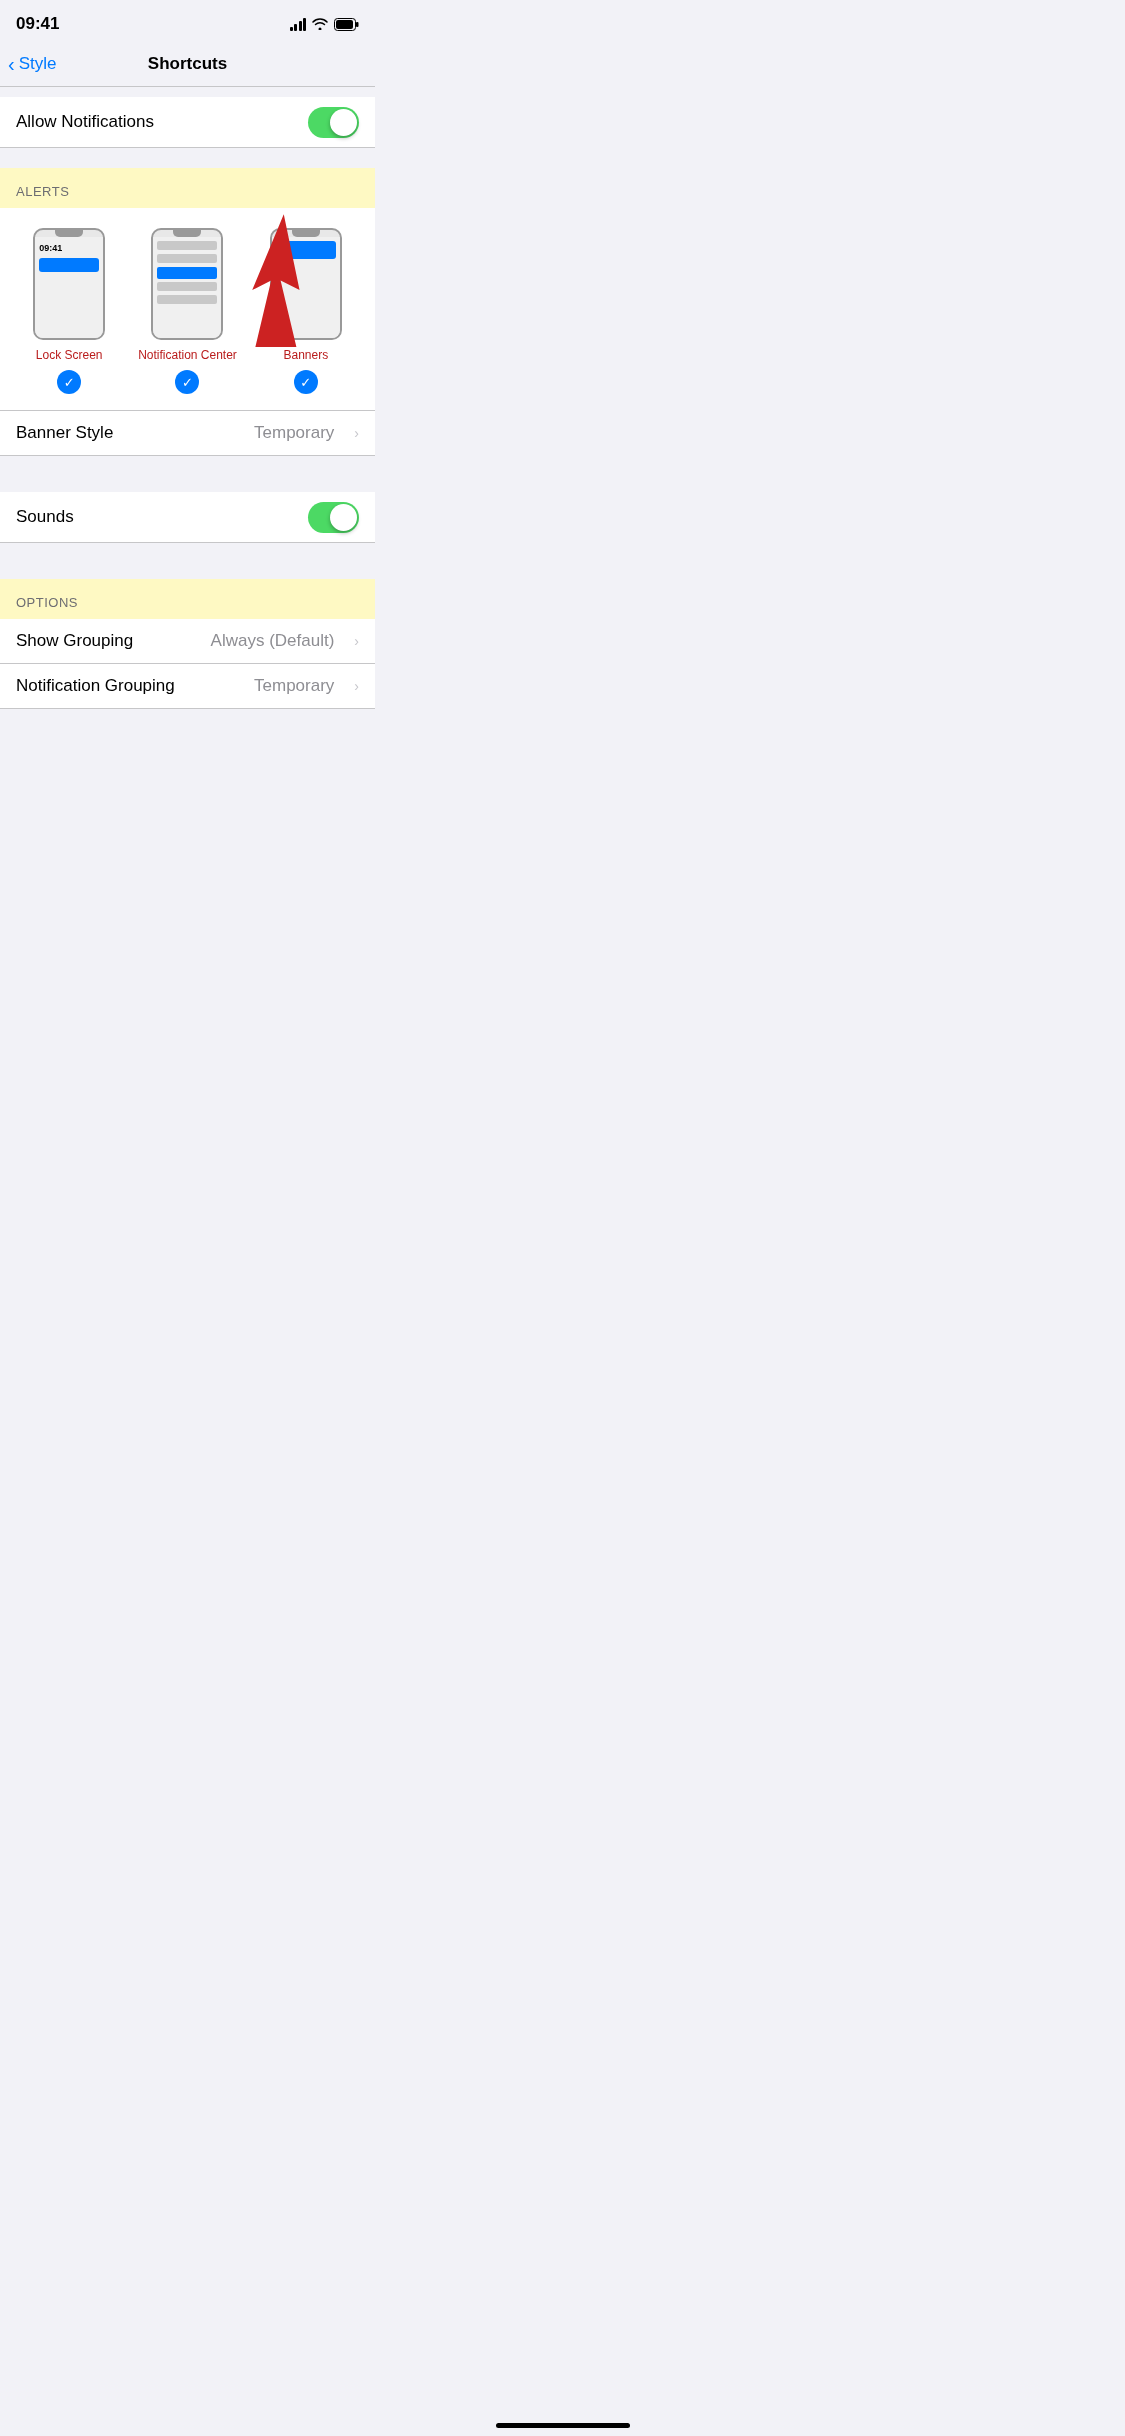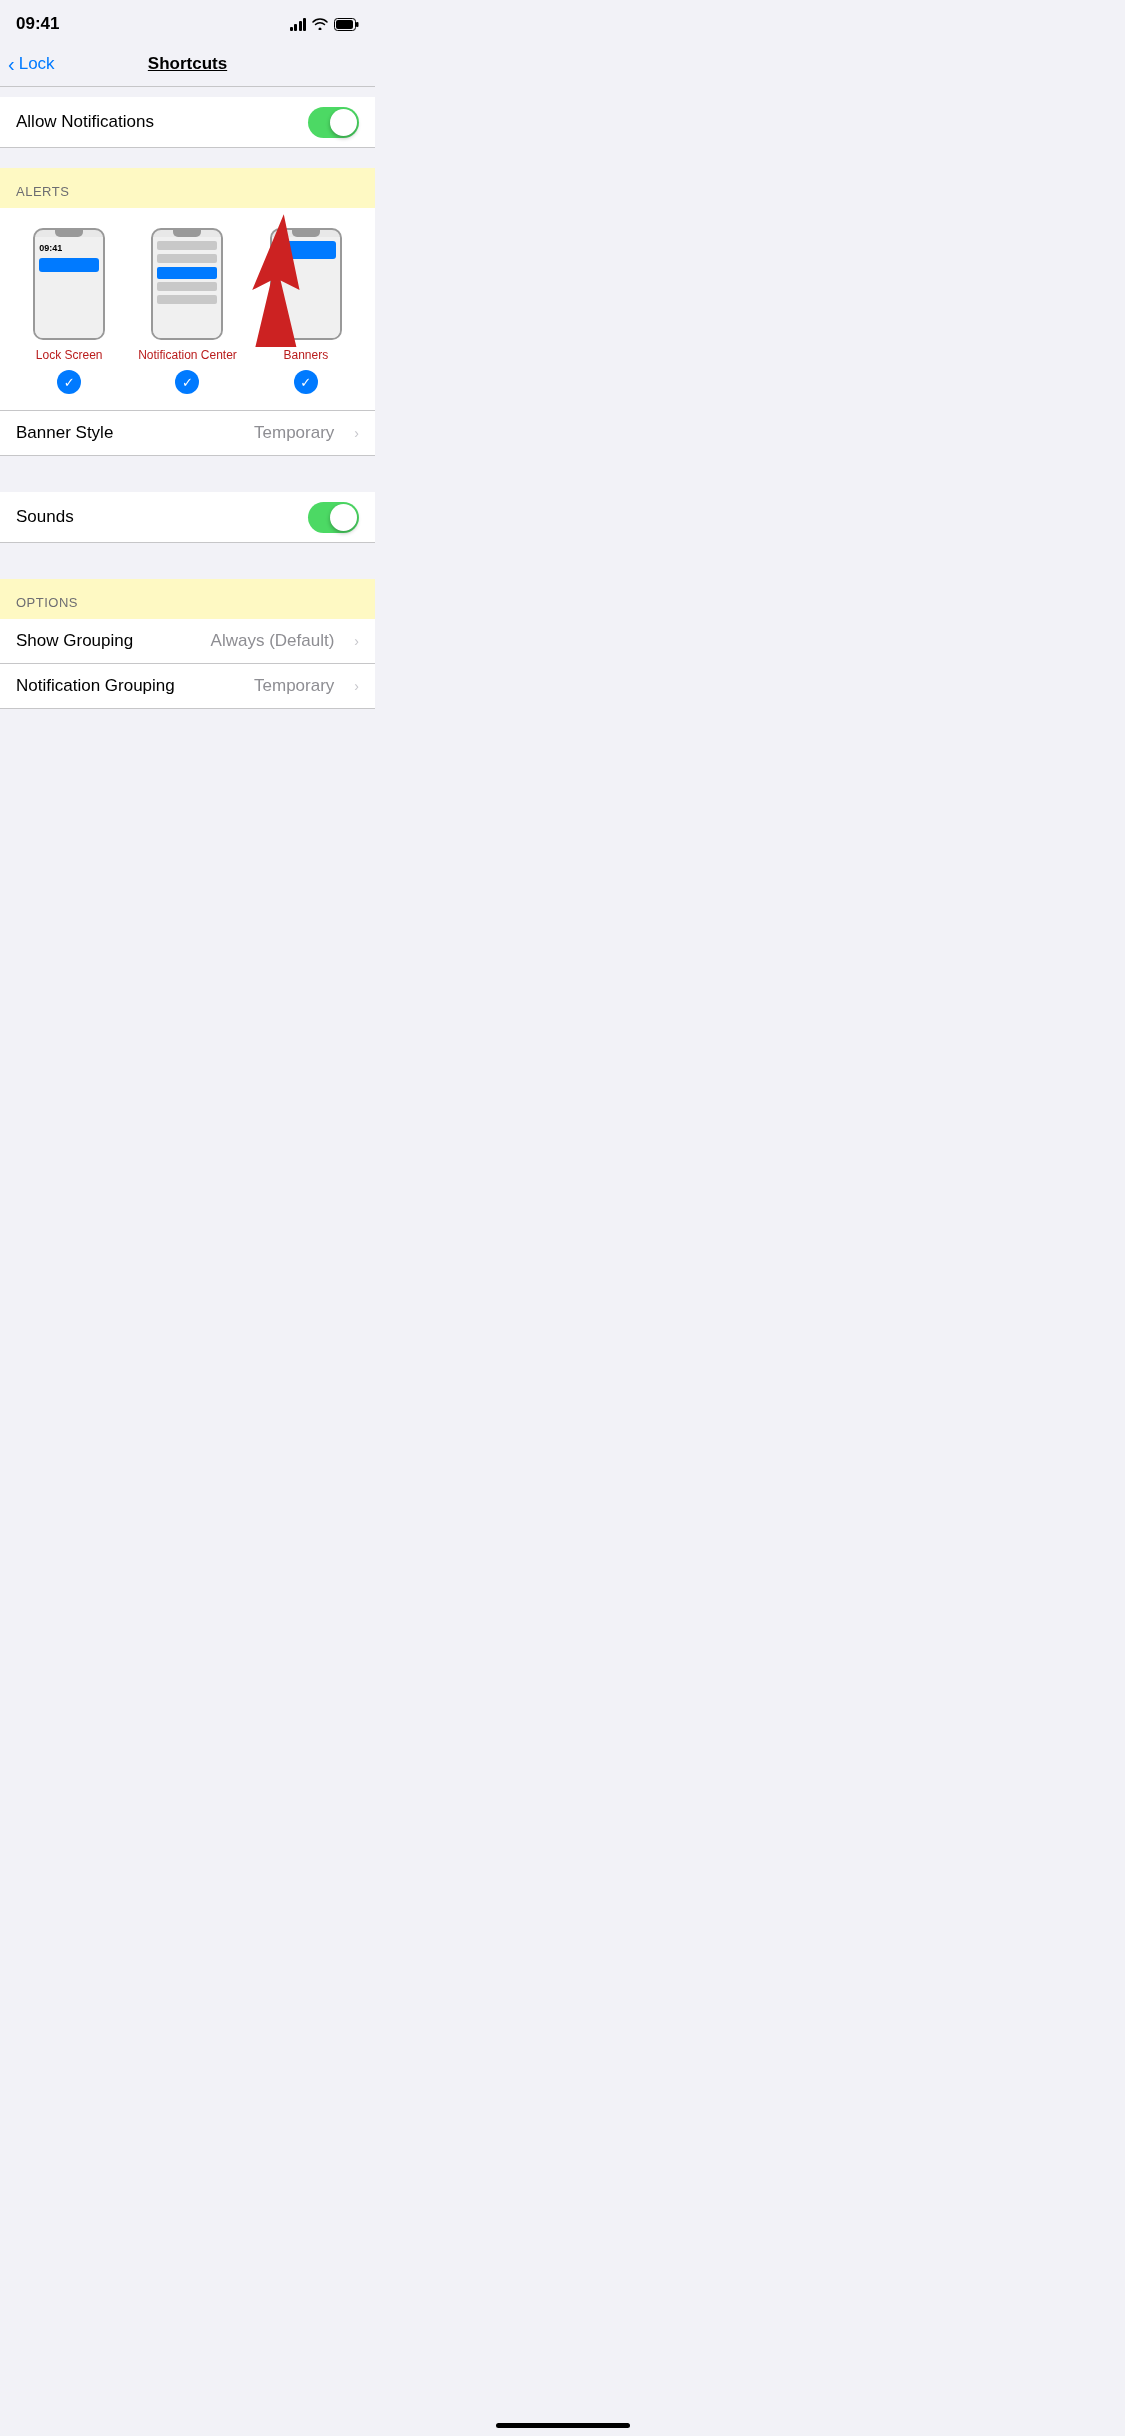--- a/index.html
+++ b/index.html
@@ -65,21 +65,20 @@
     .nav-back-chevron {
       margin-right: 4px;
       font-size: 20px;
       line-height: 1;
     }
     .nav-title {
       font-size: 17px;
       font-weight: 600;
       color: #000;
       text-align: center;
-      text-decoration: underline;
     }
 
     
     .section-sep {
       height: 1px;
       background: #c6c6c8;
       margin: 0;
     }
     .group-bg-small {
       background: #f2f2f7;
@@ -292,21 +291,21 @@
       <rect x="0.5" y="0.5" width="21" height="12" rx="3" ry="3" stroke="#000" stroke-width="1" fill="none"></rect>
       <rect x="22" y="4" width="2.5" height="5" rx="1" fill="#000"></rect>
       <rect x="2" y="2" width="17" height="9" rx="2" fill="#000"></rect>
     </svg>
   </div>
 </div>
 
 <div class="nav-bar">
   <div class="nav-back">
     <span class="nav-back-chevron">‹</span>
-    <span>Lock</span>
+    <span>Style</span>
   </div>
   <span class="nav-title">Shortcuts</span>
 </div>
 
 <div class="section-sep"></div>
 
 <div class="group-bg-small"></div>
 <div class="card-row" style="min-height:50px;">
   <span class="card-row-label">Allow Notifications</span>
   <div class="toggle">

